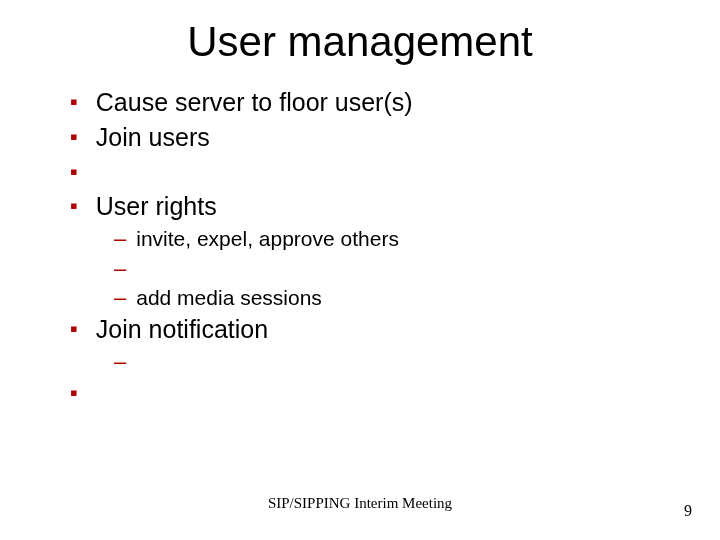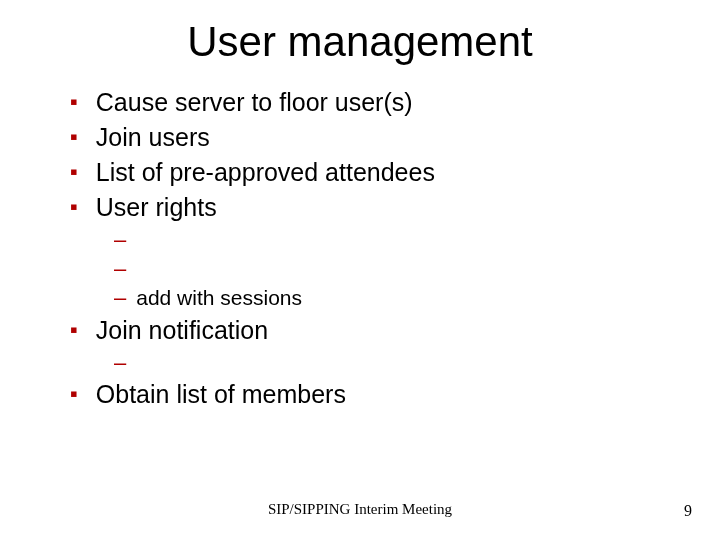--- a/index.html
+++ b/index.html
@@ -68,21 +68,21 @@
     bottom: 20px;
     left: 0;
     width: 720px;
     font-family: "Times New Roman", Times, serif;
   }
   .footer-center {
     position: absolute;
     left: 50%;
     transform: translateX(-50%);
     font-size: 15px;
-    bottom: 2px;
+    bottom: 8px;
     color: #000;
   }
   .footer-right {
     position: absolute;
     right: 28px;
     bottom: 0;
     font-size: 16px;
     color: #000;
   }
 </style>
@@ -98,54 +98,53 @@
     <div class="b1">
       <span class="marker">▪</span>
       <span>Cause server to floor user(s)</span>
     </div>
     <div class="b1">
       <span class="marker">▪</span>
       <span>Join users</span>
     </div>
     <div class="b1">
       <span class="marker">▪</span>
-      <span>List of pre-approved attendees</span>
     </div>
     <div class="b1">
       <span class="marker">▪</span>
       <span>User rights</span>
     </div>
 
     <div class="sub">
       <div class="b2">
         <span class="marker">–</span>
+        <span>invite, expel, approve others</span>
       </div>
       <div class="b2">
         <span class="marker">–</span>
       </div>
       <div class="b2">
         <span class="marker">–</span>
-        <span>add with sessions</span>
+        <span>add media sessions</span>
       </div>
     </div>
 
     <div class="b1">
       <span class="marker">▪</span>
       <span>Join notification</span>
     </div>
 
     <div class="sub">
       <div class="b2">
         <span class="marker">–</span>
       </div>
     </div>
 
     <div class="b1">
       <span class="marker">▪</span>
-      <span>Obtain list of members</span>
     </div>
 
   </div>
 
   <div class="footer">
     <div class="footer-center">SIP/SIPPING Interim Meeting</div>
     <div class="footer-right">9</div>
   </div>
 
 </div>

